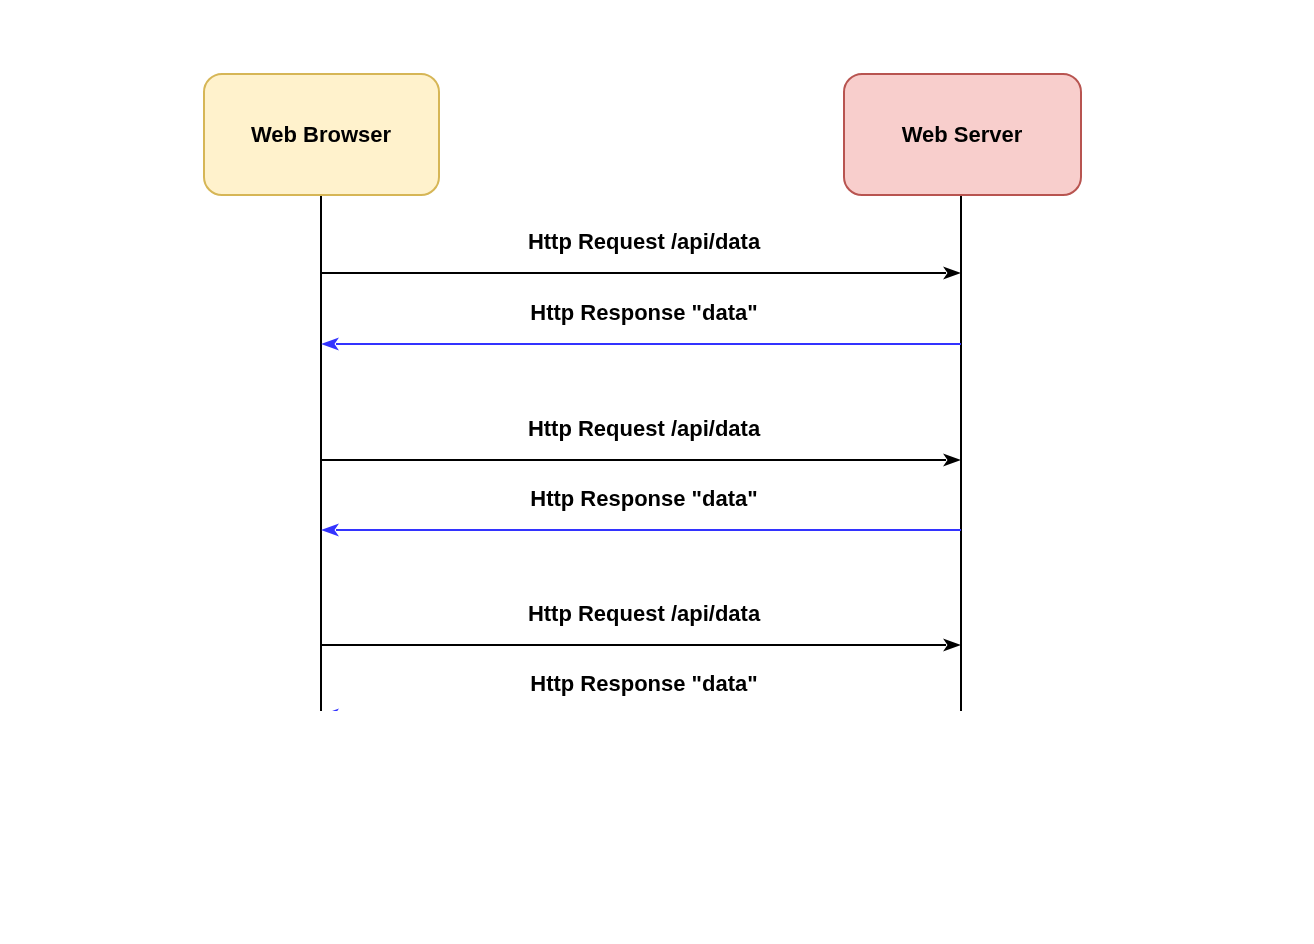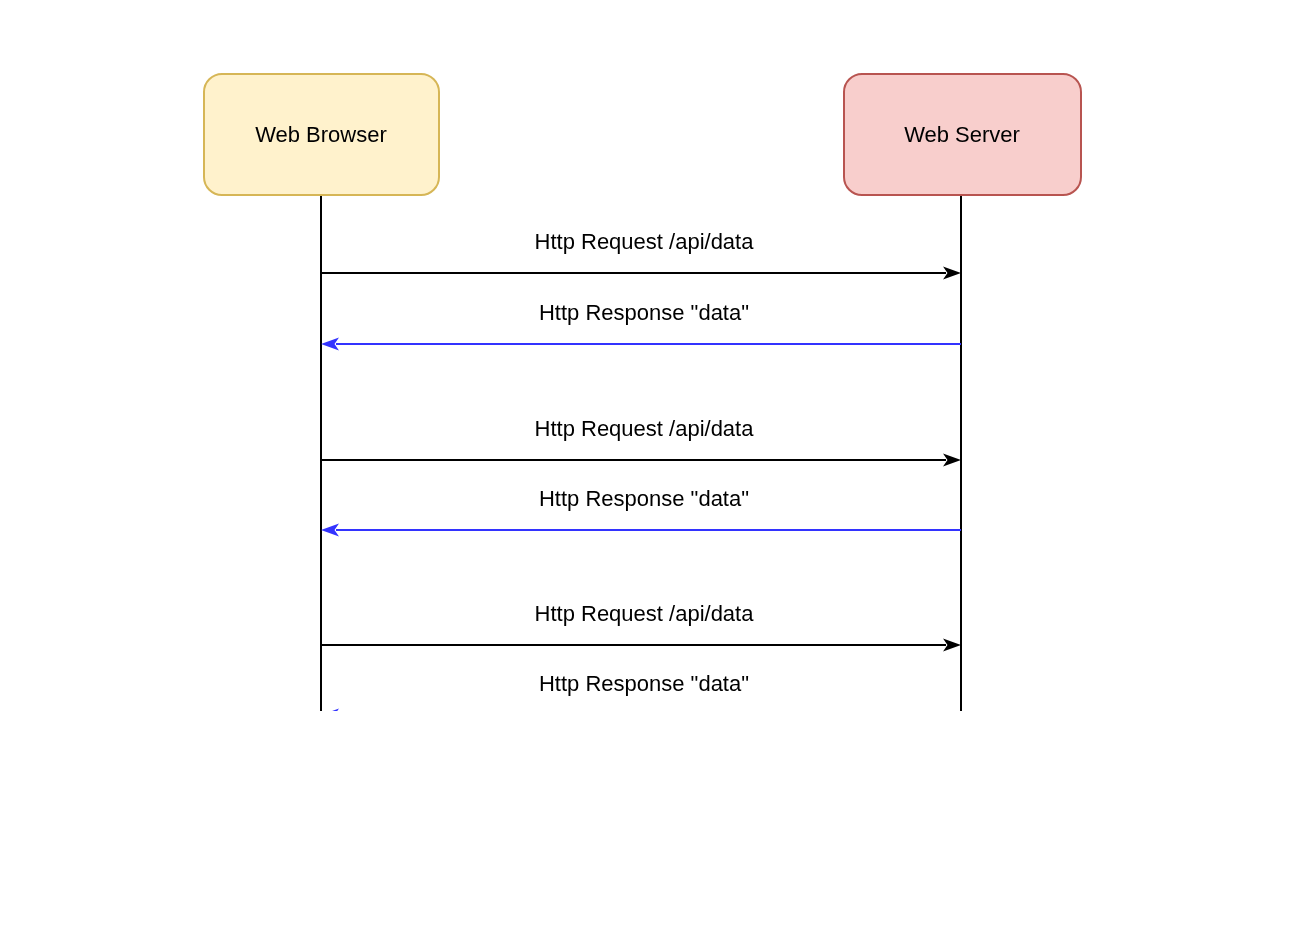--- a/index.html
+++ b/index.html
@@ -2,20 +2,21 @@
 <html><head>
 <meta charset="utf-8">
 <style>
   html, body { margin: 0; padding: 0; background: #FFFFFF; }
   .stage {
     position: relative;
     width: 1314px;
     height: 711px;
     background: #FFFFFF;
     overflow: hidden;
+    font-weight: bold;
   }
   svg { display: block; }
   .lifeline, .msg-line { stroke-width: 2; fill: none; }
   .actor-box { stroke-width: 2; }
   .label-text {
     font-family: "Liberation Sans", sans-serif;
     font-size: 22px;
   }
 </style>
 </head>

